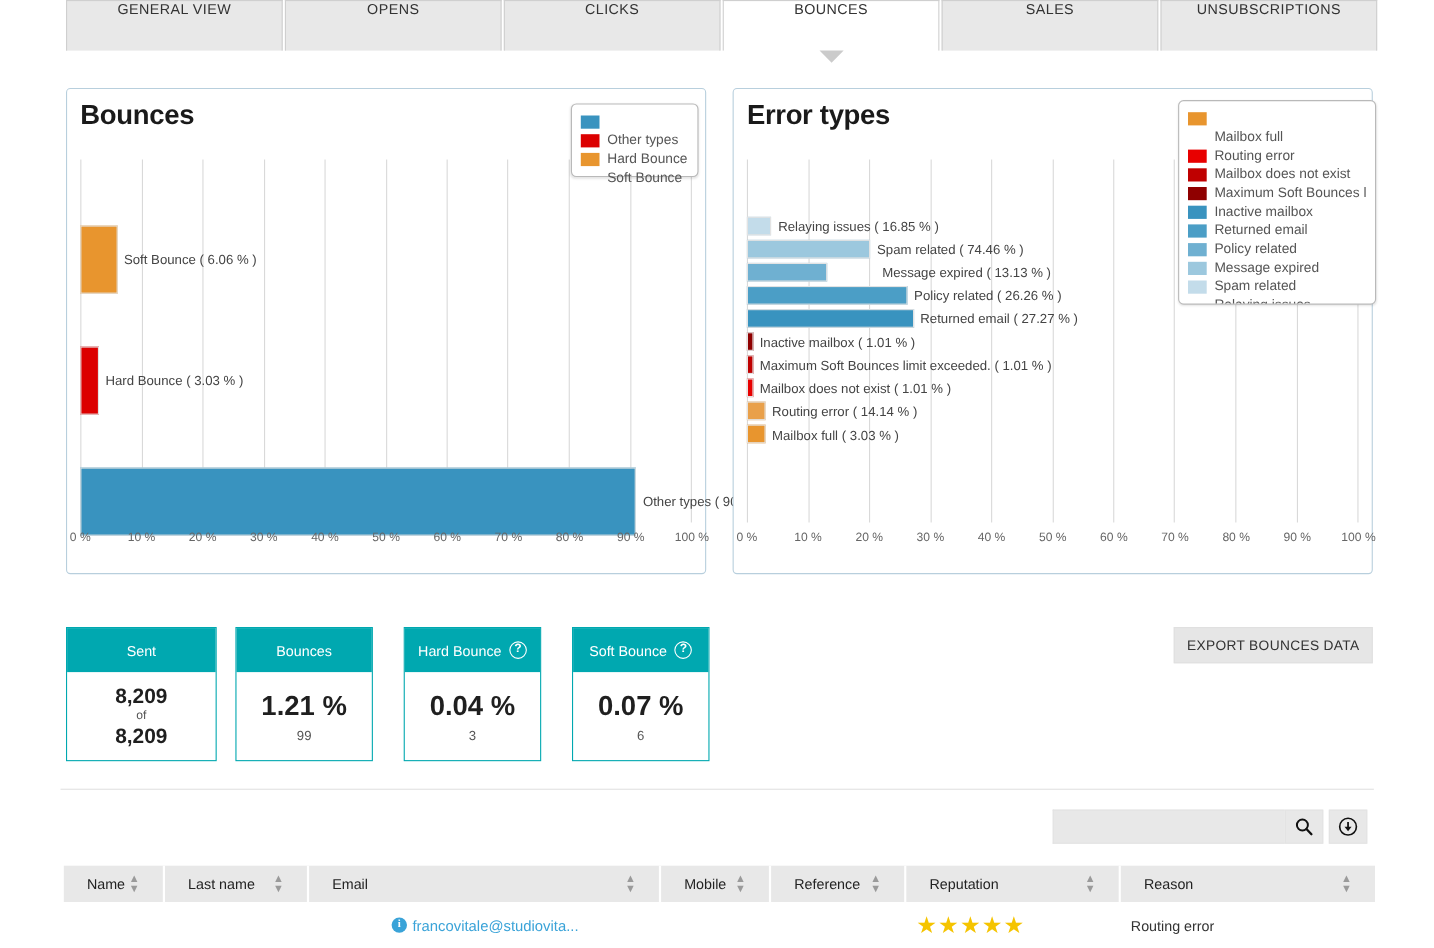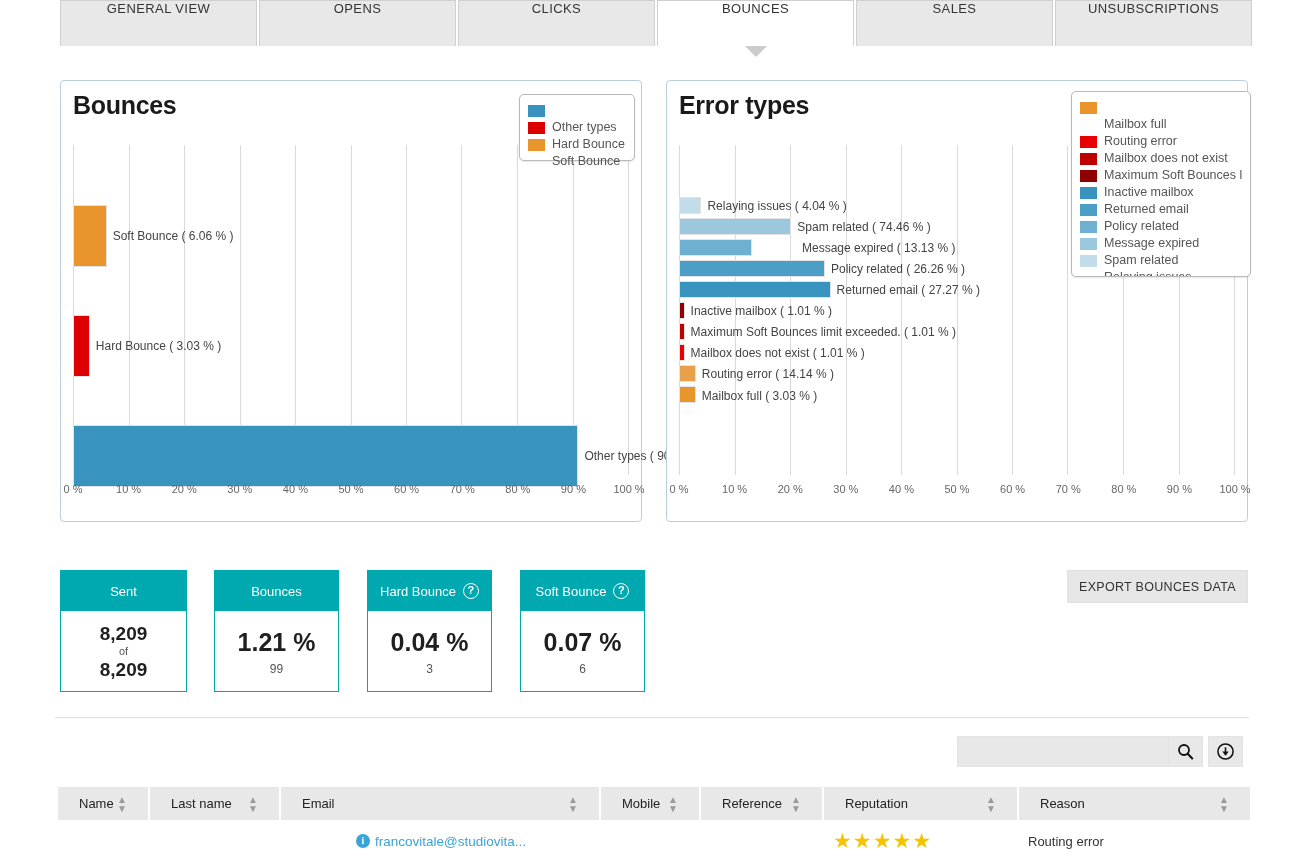--- a/index.html
+++ b/index.html
@@ -248,21 +248,21 @@
         <div class="gl" style="left: calc(50% - 0.5px);"></div>
         <div class="gl" style="left: calc(60% - 0.6px);"></div>
         <div class="gl" style="left: calc(70% - 0.7px);"></div>
         <div class="gl" style="left: calc(80% - 0.8px);"></div>
         <div class="gl" style="left: calc(90% - 0.9px);"></div>
         <div class="gl" style="left: calc(100% - 1px);"></div>
       </div>
     <div class="bars">
         <div class="barrow" style="top: 52px; height: 17px;">
           <div class="bar" title="Relaying issues ( 4.04 % )" style="width: 4.04%; background: rgb(195, 220, 234);"></div>
-          <div class="barlabel">Relaying issues ( 4.04 % )</div>
+          <div class="barlabel">Relaying issues ( 16.85 % )</div>
         </div>
         <div class="barrow" style="top: 73px; height: 17px;">
           <div class="bar" title="Spam related ( 20.20 % )" style="width: 20.2%; background: rgb(156, 200, 222);"></div>
           <div class="barlabel">Spam related ( 74.46 % )</div>
         </div>
         <div class="barrow" style="top: 94px; height: 17px; gap: 44px;">
           <div class="bar" title="Message expired ( 13.13 % )" style="width: 13.13%; background: rgb(111, 176, 209);"></div>
           <div class="barlabel">Message expired ( 13.13 % )</div>
         </div>
         <div class="barrow" style="top: 115px; height: 17px;">
@@ -346,21 +346,21 @@
         <span class="lt">Spam related</span>
       </div>
       <div class="le">
         <span class="sw" style="background: rgb(195, 220, 234);"></span>
         <span class="lt">Relaying issues</span>
       </div>
     </div>
 </div>
 
 <div id="kpis">
-    <div class="kpi" style="left: 60px; width: 127px;">
+    <div class="kpi" style="left: 60px; width: 137px;">
       <div class="kpi-head">
         <span>Sent</span>
       </div>
       <div class="kpi-body">
         <div class="kpi-sent-num">8,209</div>
         <div class="kpi-sent-of">of</div>
         <div class="kpi-sent-num">8,209</div>
       </div>
     </div>
     <div class="kpi" style="left: 214px; width: 125px;">

